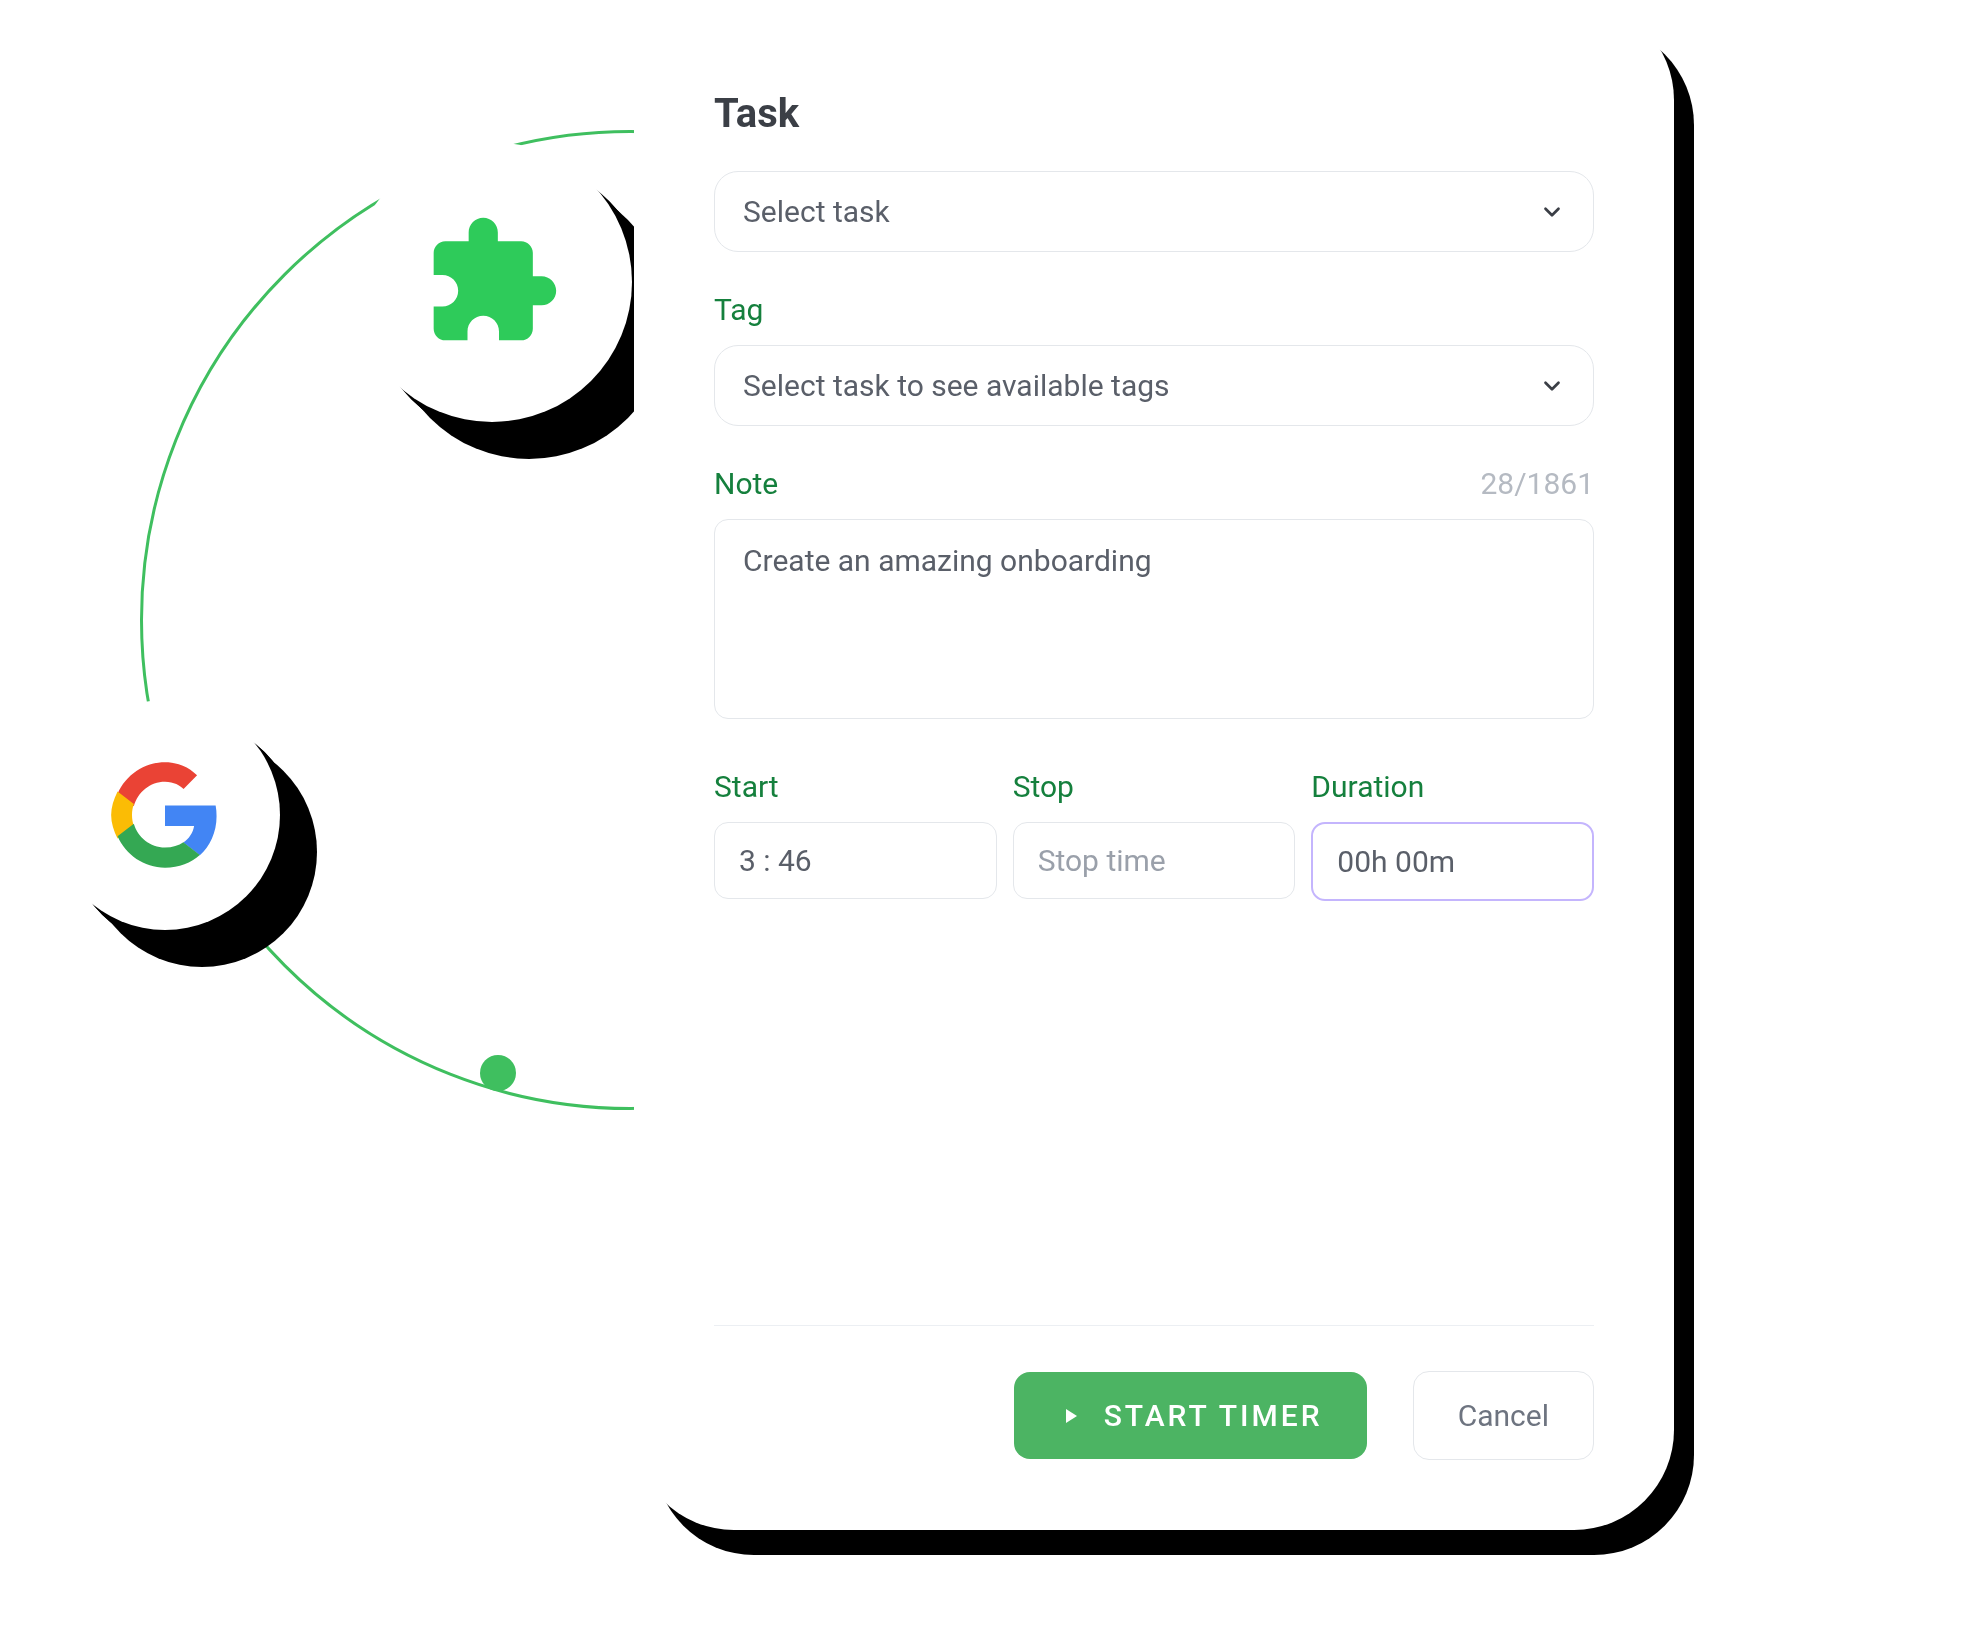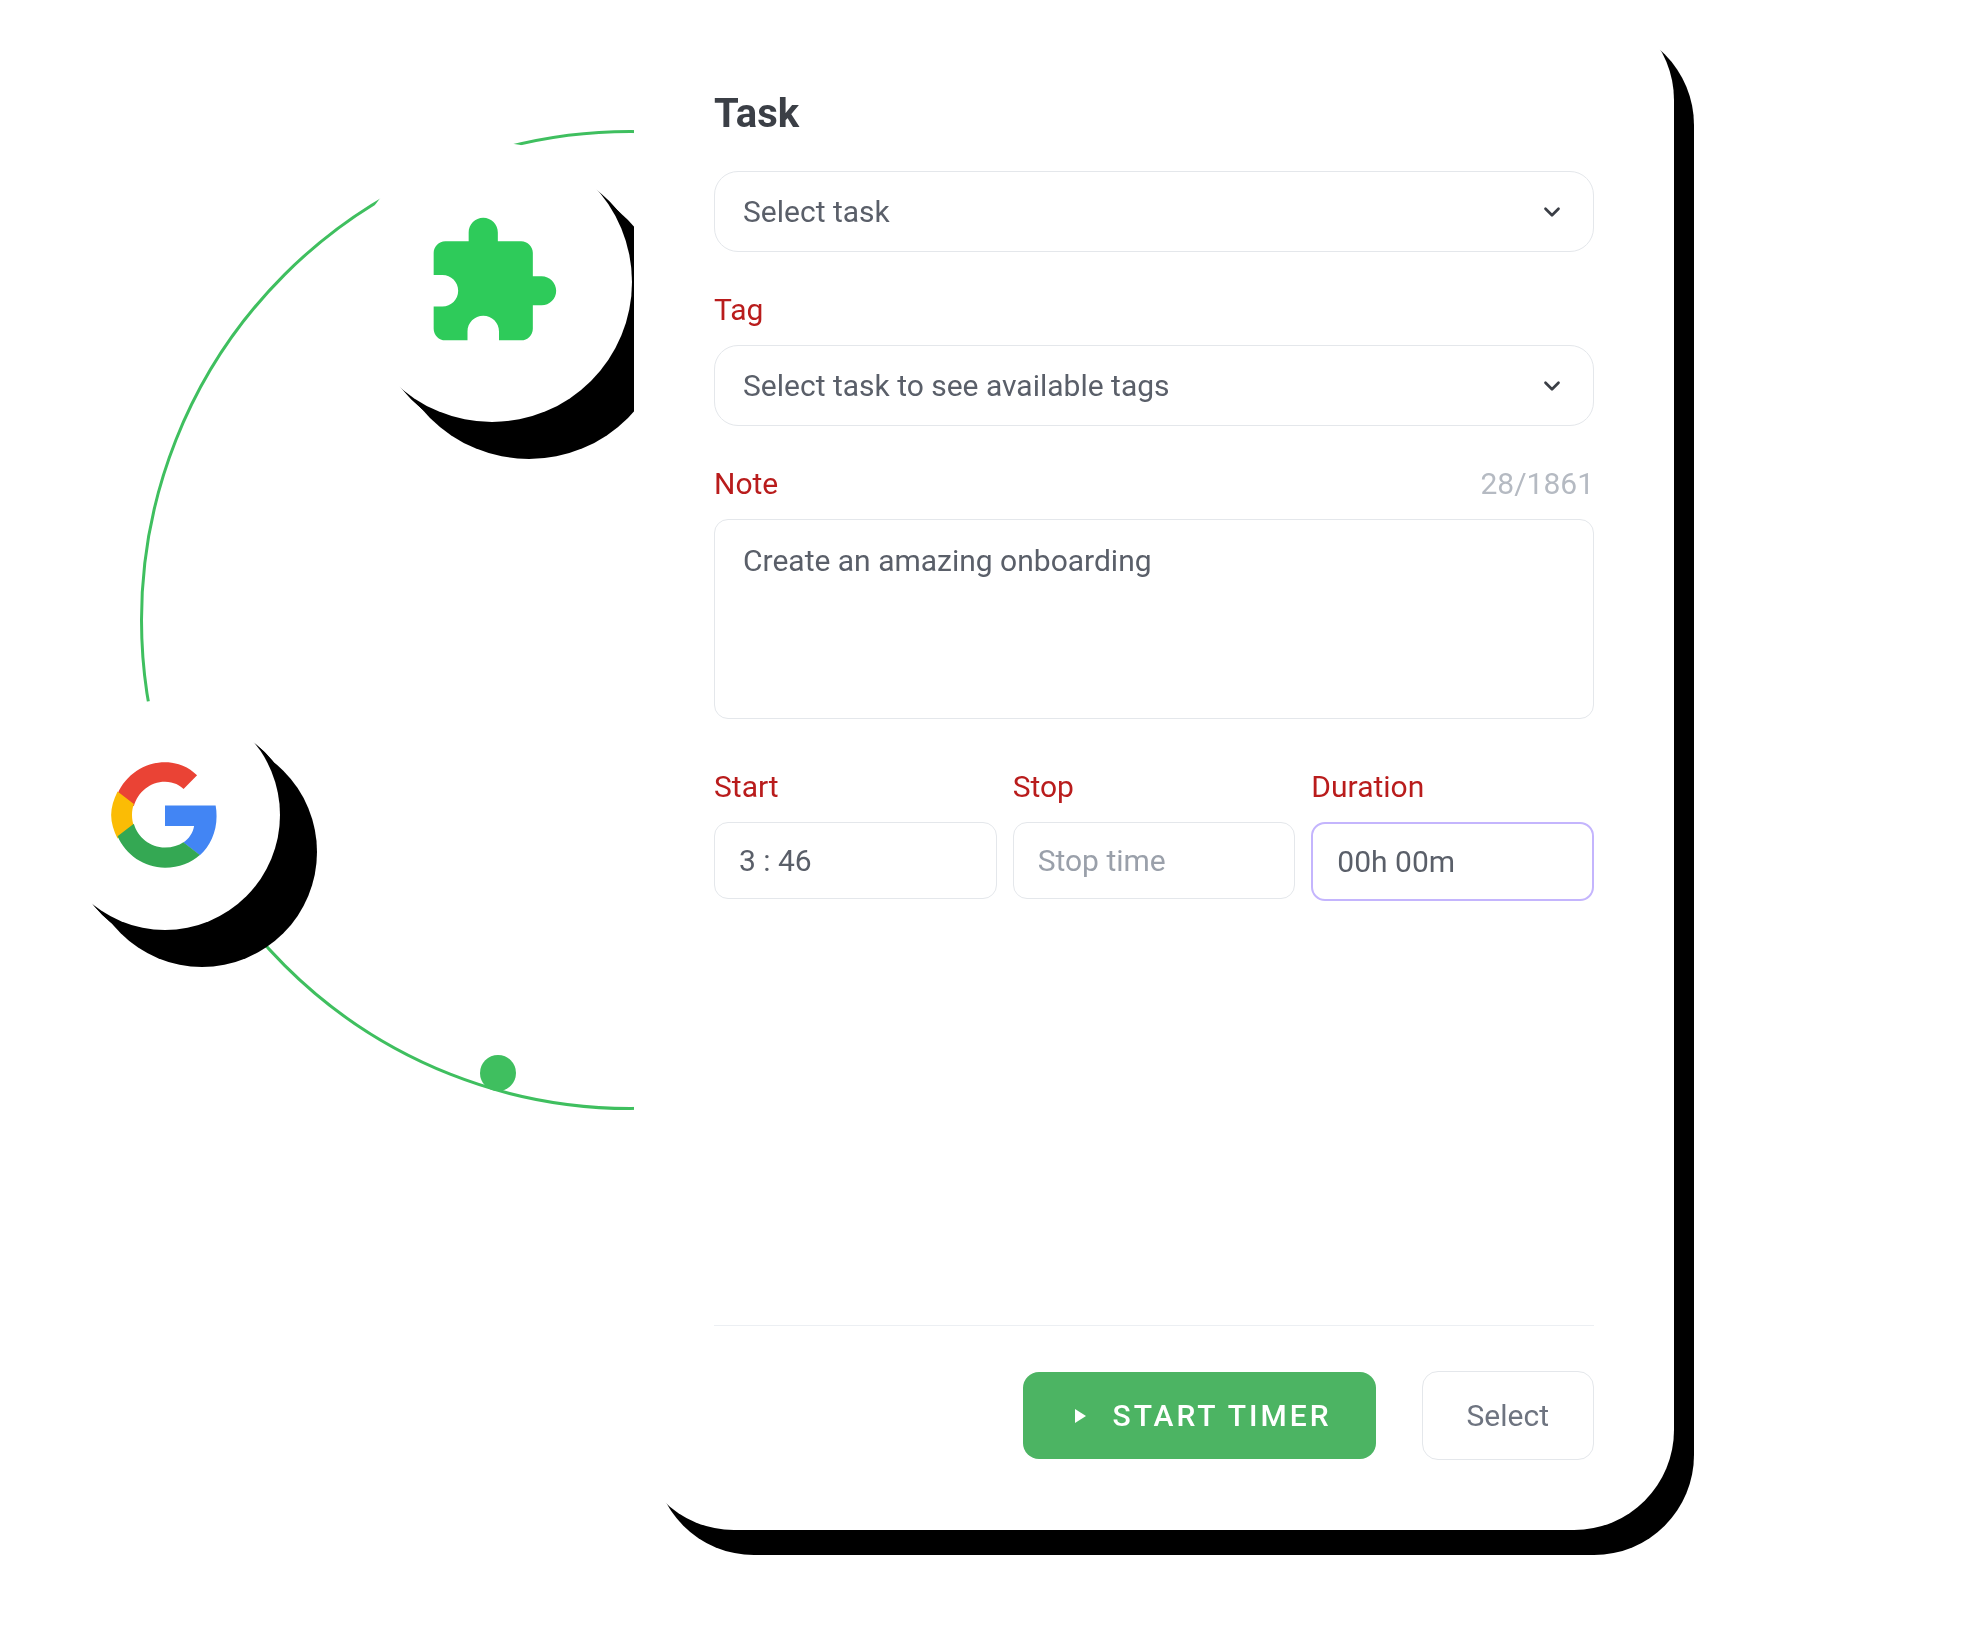--- a/index.html
+++ b/index.html
@@ -87,21 +87,21 @@
     flex-direction: column;
   }
   .section-title {
     font-size: 40px;
     font-weight: 700;
     color: #3b3f46;
     margin-bottom: 34px;
   }
   .label {
     font-size: 30px;
-    color: #b91c1c;
+    color: #15803d;
     margin-bottom: 18px;
   }
   .label-row {
     display: flex;
     justify-content: space-between;
     align-items: baseline;
     margin-bottom: 18px;
   }
   .counter {
     font-size: 30px;
@@ -264,17 +264,17 @@
     <div class="divider"></div>
 
     <div class="actions">
       <button class="btn btn-primary">
         <svg class="play-icon" viewBox="0 0 24 24" fill="#fff">
             <path d="M8 5v14l11-7z"></path>
           </svg>
         <span>START TIMER</span>
       </button>
       <button class="btn btn-secondary">
-        <span>Select</span>
+        <span>Cancel</span>
       </button>
     </div>
   </div>
 </div>
 
 </body></html>

